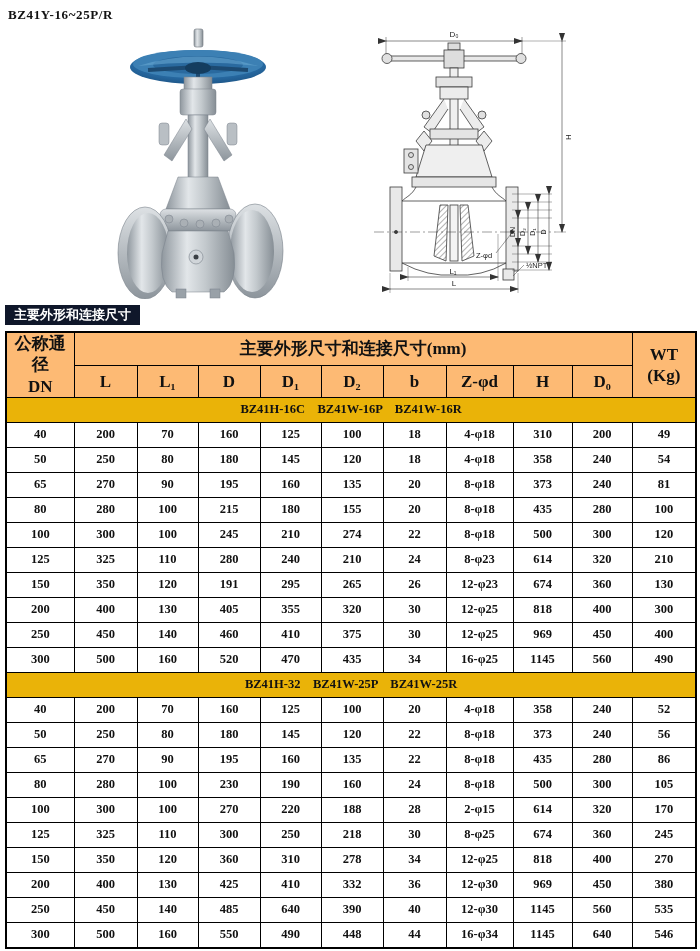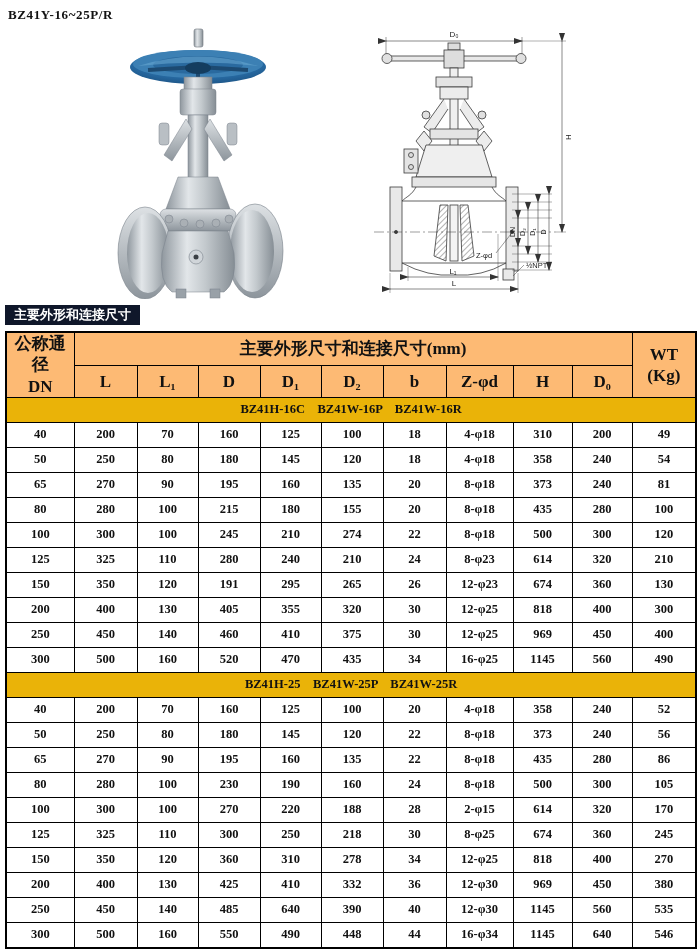--- a/index.html
+++ b/index.html
@@ -373,21 +373,21 @@
           <td>520</td>
           <td>470</td>
           <td>435</td>
           <td>34</td>
           <td>16-φ25</td>
           <td>1145</td>
           <td>560</td>
           <td>490</td>
         </tr>
         <tr class="band-row">
-          <td colspan="11">BZ41H-25    BZ41W-25P    BZ41W-25R</td>
+          <td colspan="11">BZ41H-32    BZ41W-25P    BZ41W-25R</td>
         </tr>
         <tr>
           <td>40</td>
           <td>200</td>
           <td>70</td>
           <td>160</td>
           <td>125</td>
           <td>100</td>
           <td>20</td>
           <td>4-φ18</td>

